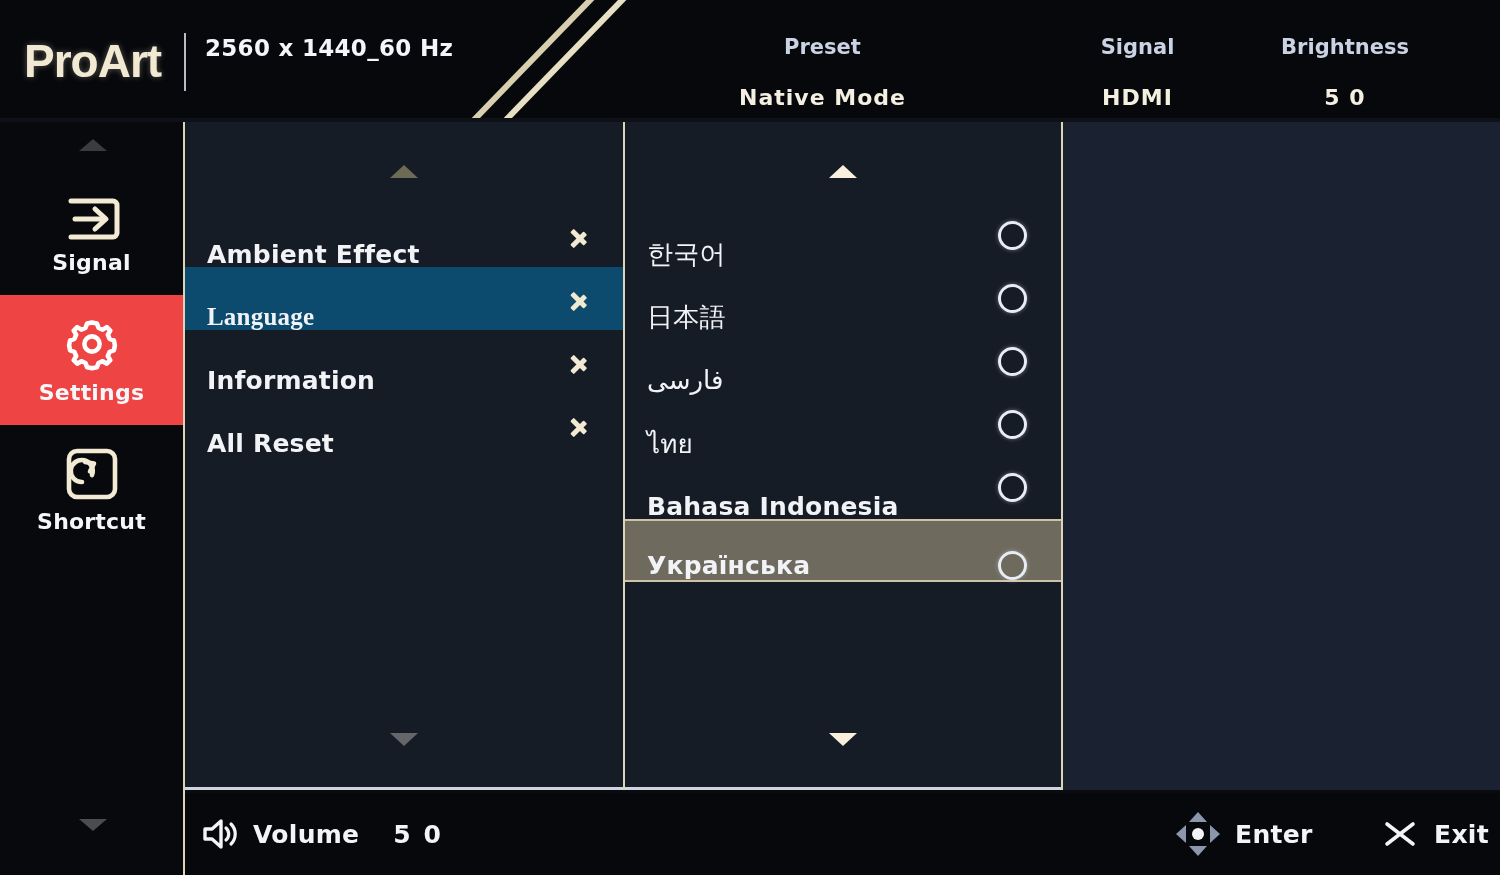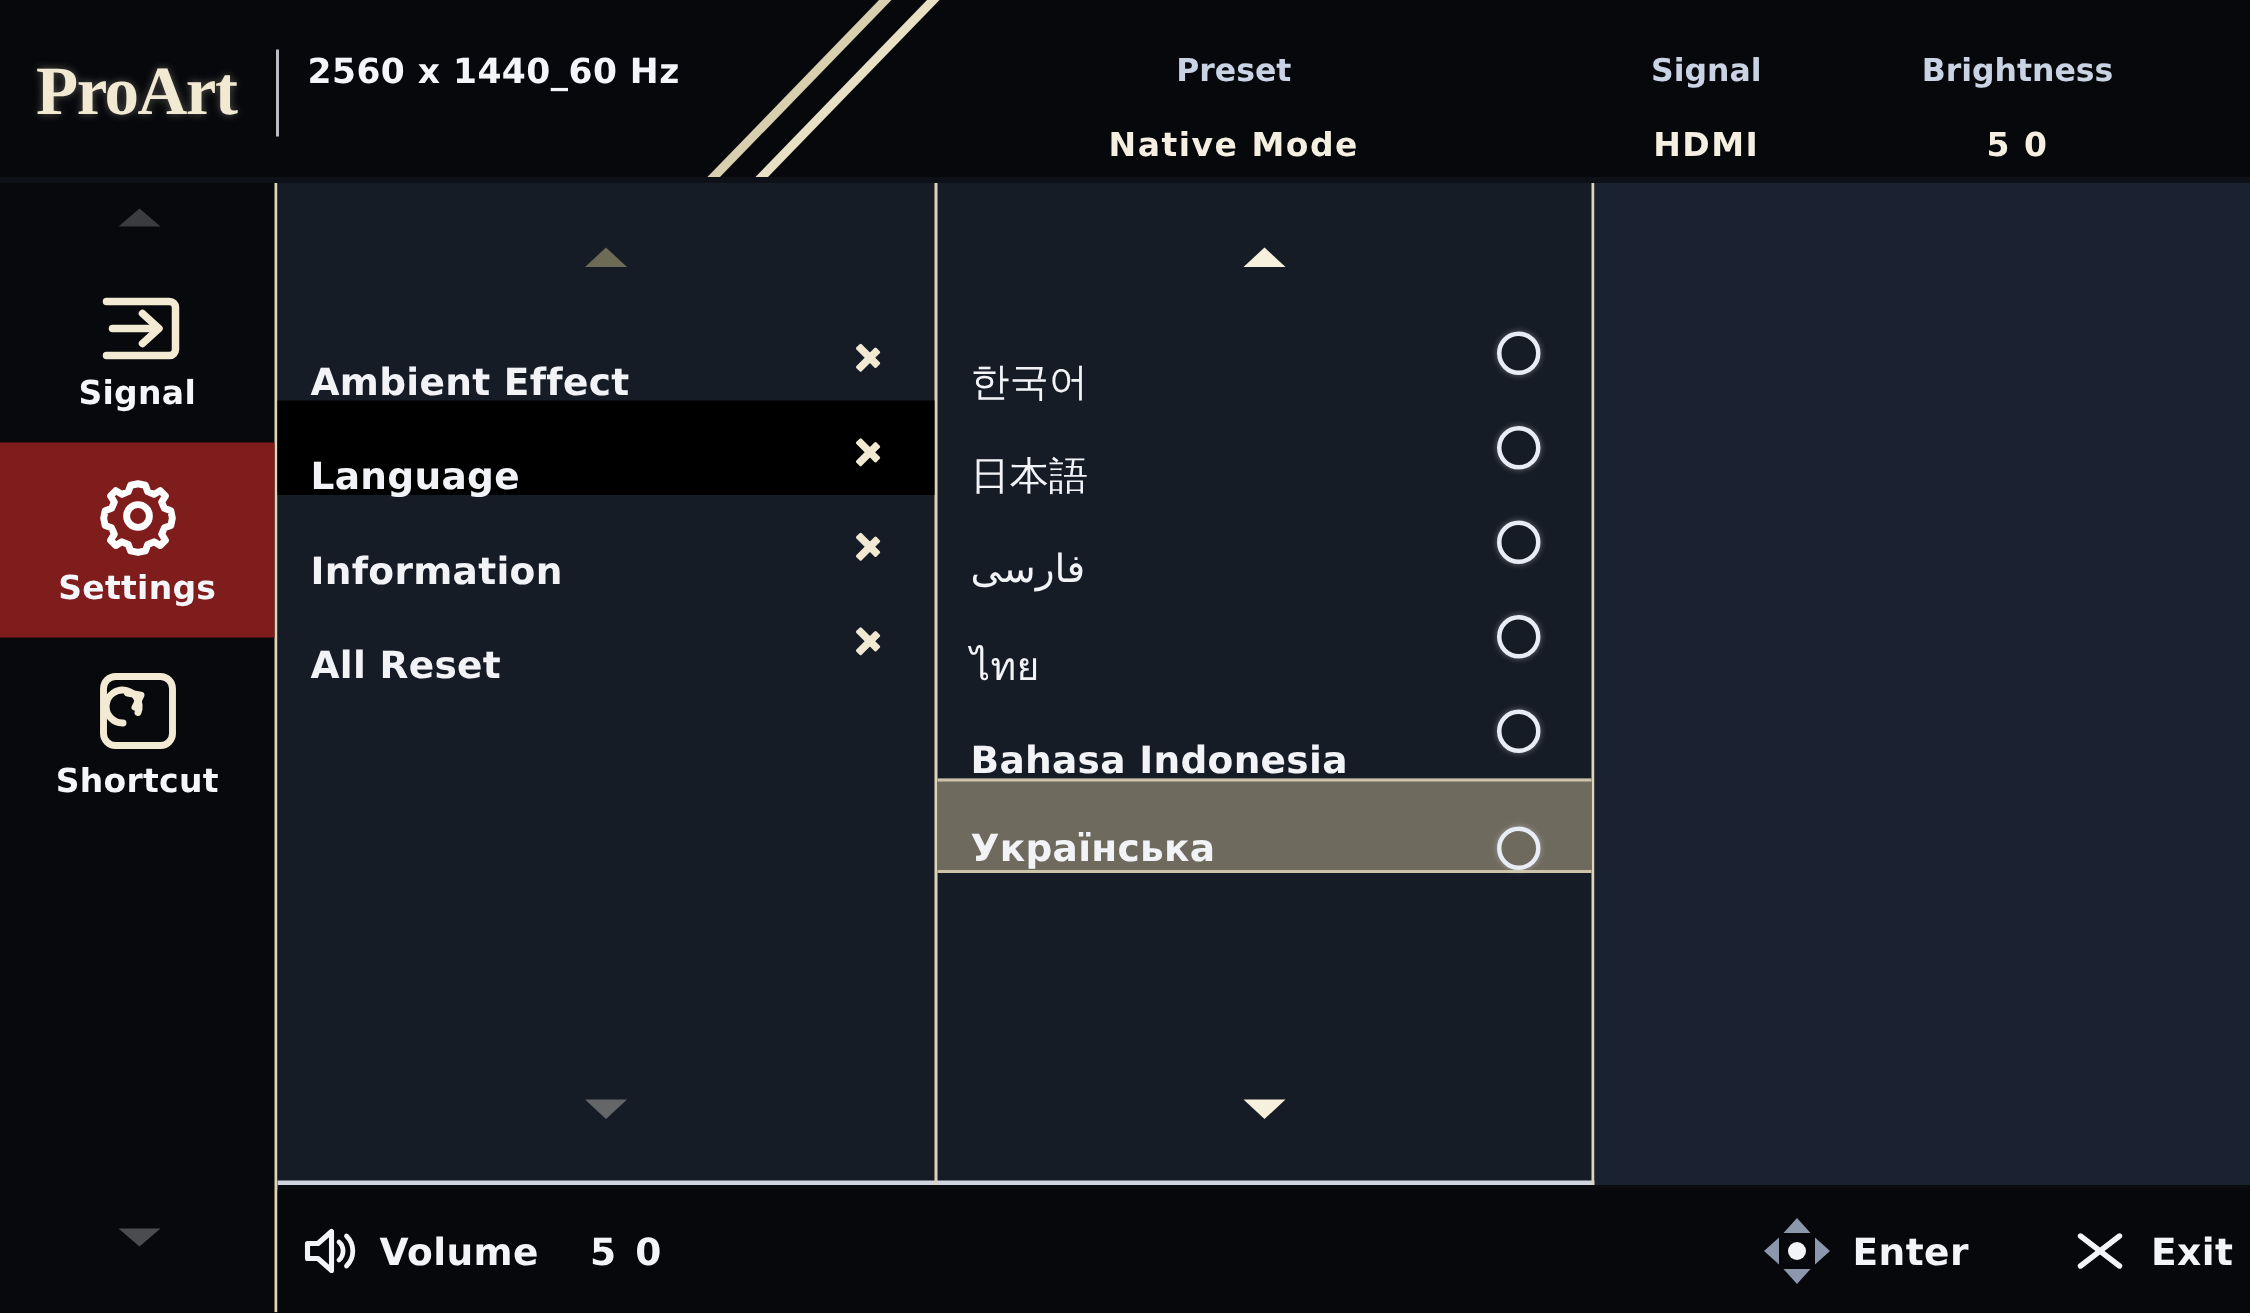--- a/index.html
+++ b/index.html
@@ -38,21 +38,21 @@
     position: relative;
     width: 100%; height: 100%;
   }
   .brand {
     position: absolute;
     left: 24px; top: 34px;
     font-size: 46px;
     font-weight: 700;
     letter-spacing: -1px;
     color: #f2e9d2;
-    font-family: Liberation Serif, serif;
+    font-family: Liberation Sans, sans-serif;
     text-shadow: 0 0 6px rgba(242,233,210,.35);
   }
   .brand-sep {
     position: absolute;
     left: 184px; top: 33px;
     width: 2px; height: 58px;
     background: #b9bcc4;
   }
   .model-block {
     position: absolute;
@@ -126,21 +126,21 @@
   .side-item {
     position: absolute;
     left: 0; width: 183px;
     height: 130px;
     display: flex;
     flex-direction: column;
     align-items: center;
     justify-content: center;
     gap: 7px;
   }
-  .side-item.active { background: #7f1d1d; }
+  .side-item.active { background: #ef4444; }
   .side-item .lbl {
     font-size: 22px;
     font-weight: 700;
     color: #f4f6fa;
     letter-spacing: .2px;
   }
   #side-signal   { top: 48px; }
   #side-settings { top: 173px; }
   #side-shortcut { top: 303px; }
 
@@ -190,21 +190,21 @@
     flex: 1;
     font-size: 25px;
     font-weight: 700;
     color: #f1f3f7;
     letter-spacing: .2px;
     white-space: nowrap;
     margin-top: 37px;
   }
   .row.cjk .label { font-size: 26px; font-weight: 500; }
 
-  .row.sel-slate { background: #000000; }
+  .row.sel-slate { background: #0c4a6e; font-family: Liberation Serif, serif; }
   .row.sel-taupe {
     background: #6e6a5e;
     border-top: 2px solid #cdc3a8;
     border-bottom: 2px solid #cdc3a8;
     align-items: flex-end;
   }
 
   .chev {
     width: 18px; height: 30px;
     position: relative;

